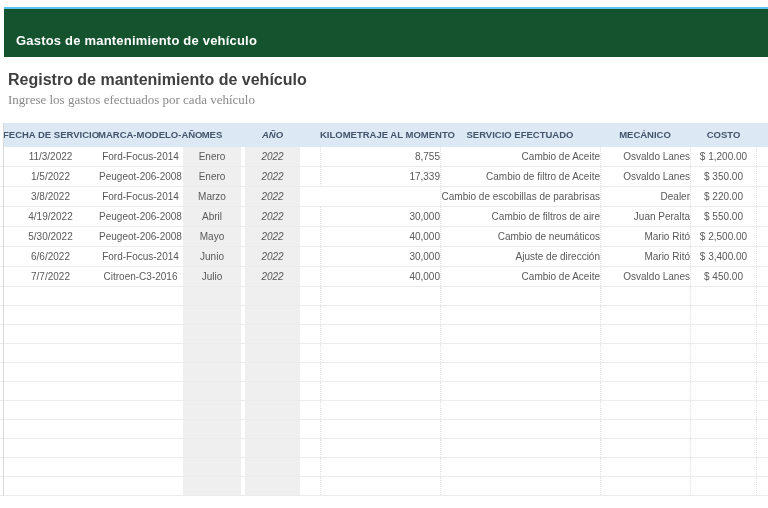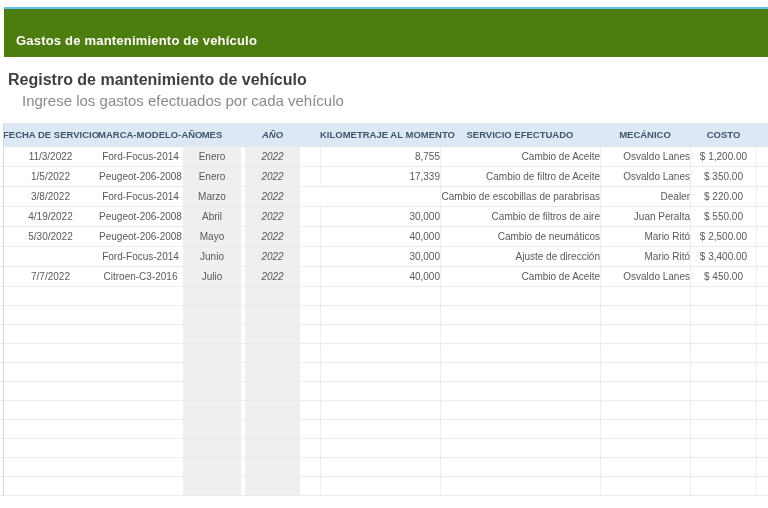--- a/index.html
+++ b/index.html
@@ -3,33 +3,33 @@
 <meta charset="utf-8">
 <style>
   html,body { margin:0; padding:0; }
   body {
     width:768px; height:508px; position:relative; overflow:hidden;
     background:#ffffff;
     font-family:"Liberation Sans", sans-serif;
   }
   .banner {
     position:absolute; left:4px; right:0; top:7px; height:50px;
-    background:#4d7c0f; border-top:2px solid #5BC4F0; box-sizing:border-box;
+    background:#14532d; border-top:2px solid #5BC4F0; box-sizing:border-box;
   }
   .banner-title {
     position:absolute; left:12px; top:24px;
     font-size:13px; font-weight:bold; color:#ffffff; letter-spacing:0.2px;
   }
   .page-title {
     position:absolute; left:8px; top:71px;
     font-size:16px; font-weight:bold; color:#3F3F3F;
   }
   .page-subtitle {
-    position:absolute; left:22px; top:92px;
-    font-size:15px; color:#8A8A8A;
+    position:absolute; left:8px; top:92px;
+    font-size:13px; color:#8A8A8A;font-family:Liberation Serif, serif;
   }
   .table { position:absolute; left:0; top:123px; width:768px; }
   .left-edge {
     position:absolute; left:3px; top:0; width:0; height:373px;
     border-left:1px solid #D8D8D8; z-index:5;
   }
   .thead {
     position:relative; height:24px;border-radius:9px;
   }
   .thead-band {
@@ -130,20 +130,21 @@
         <div class="cell c-fecha">5/30/2022</div>
         <div class="cell c-marca">Peugeot-206-2008</div>
         <div class="cell c-mes">Mayo</div>
         <div class="cell c-ano">2022</div>
         <div class="cell c-km">40,000</div>
         <div class="cell c-serv">Cambio de neumáticos</div>
         <div class="cell c-mec">Mario Ritó</div>
         <div class="cell c-costo">$ 2,500.00</div>
       </div>
       <div class="row">
+        <div class="cell c-fecha">6/6/2022</div>
         <div class="cell c-marca">Ford-Focus-2014</div>
         <div class="cell c-mes">Junio</div>
         <div class="cell c-ano">2022</div>
         <div class="cell c-km">30,000</div>
         <div class="cell c-serv">Ajuste de dirección</div>
         <div class="cell c-mec">Mario Ritó</div>
         <div class="cell c-costo">$ 3,400.00</div>
       </div>
       <div class="row">
         <div class="cell c-fecha">7/7/2022</div>

